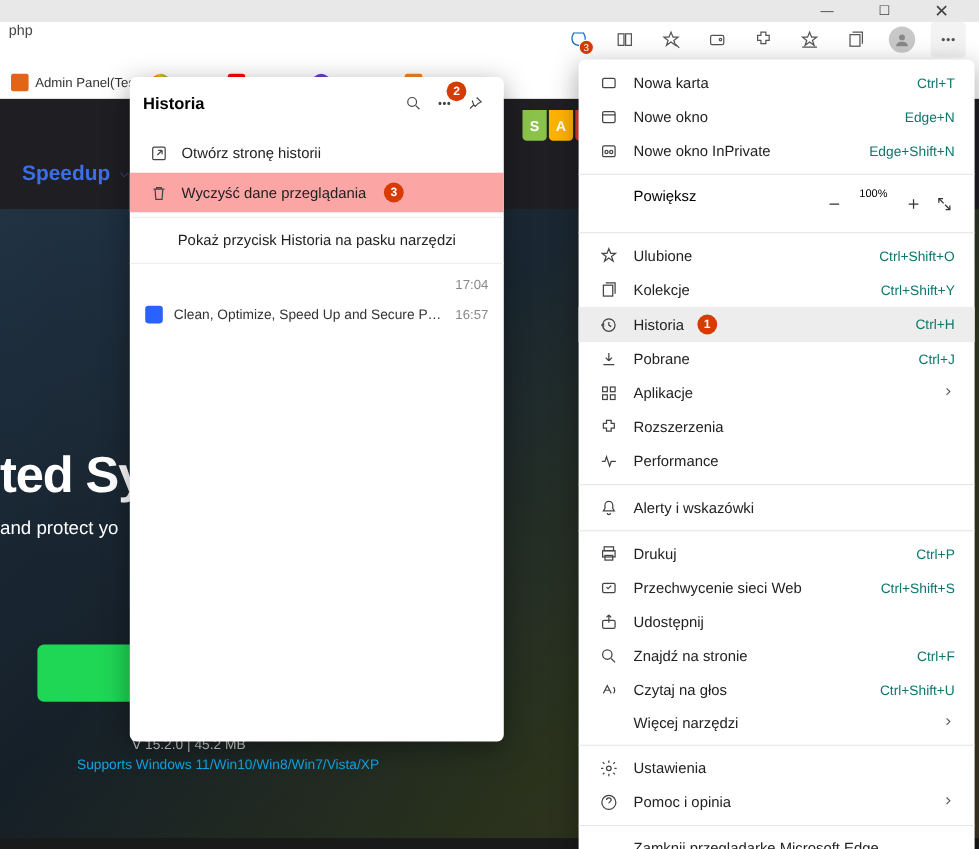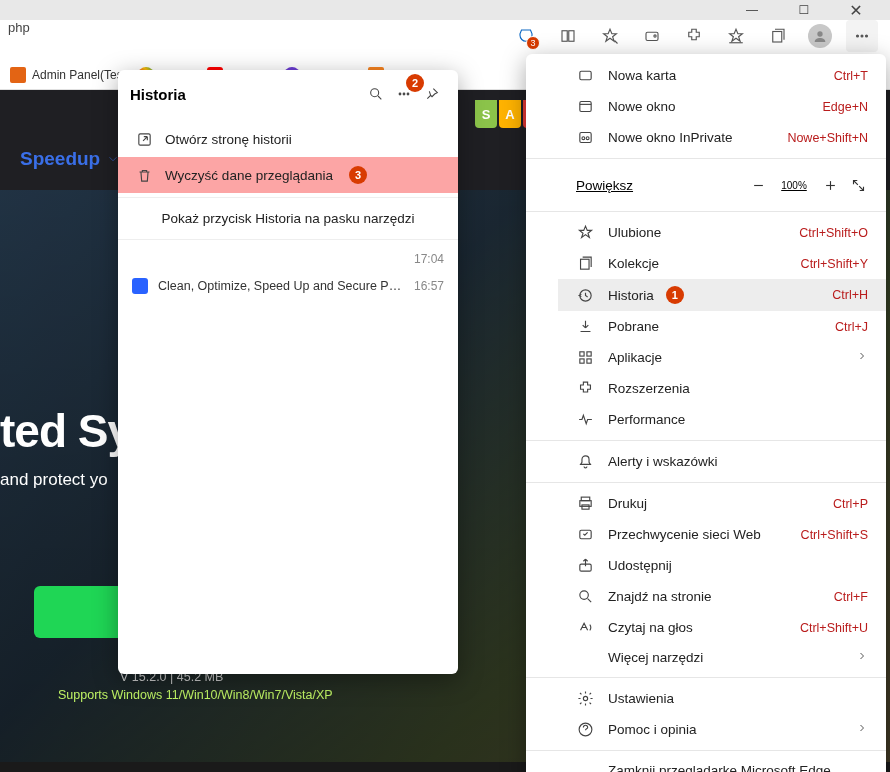--- a/index.html
+++ b/index.html
@@ -41,21 +41,21 @@
   .flag { width:22px; height:28px; display:flex; align-items:center; justify-content:center; font-size:13px; font-weight:700; color:#fff; border-radius:0 0 4px 4px; }
   .flag.s { background:#8bc34a; } .flag.a { background:#ffb300; } .flag.l { background:#e53935; } .flag.e { background:#1e88e5; }
 
   .hero-text { position:absolute; top:404px; left:0; color:#fff; }
   .hero-title { font-size:46px; font-weight:700; letter-spacing:-1px; }
   .hero-sub { font-size:17px; margin-top:12px; }
   .hero-sub2 { position:absolute; top:490px; left:540px; color:#fff; font-size:17px; }
   .dl-btn { position:absolute; top:586px; left:34px; width:100px; height:52px; background:#1fd655; border-radius:6px; display:flex; align-items:center; justify-content:center; }
   .dl-btn svg { width:18px; height:18px; fill:#000; }
   .ver-text { position:absolute; top:670px; left:120px; color:#c9c9c9; font-size:12.5px; text-align:left; }
-  .supp-text { position:absolute; top:688px; left:58px; color:#bef264; font-size:12.5px; }
+  .supp-text { position:absolute; top:688px; left:70px; color:#0ea5e9; font-size:12.5px; }
   .bottom-shadow { position:absolute; left:0; right:0; bottom:0; height:10px; background:#1a1a1a; }
 
   
   .hist-panel { position:absolute; top:70px; left:118px; width:340px; height:604px; background:#fff; border-radius:6px; box-shadow:0 6px 24px rgba(0,0,0,0.35); display:flex; flex-direction:column; }
   .hist-header { display:flex; align-items:center; padding:10px 12px; font-size:15px; font-weight:600; }
   .hist-header-title { flex:1; }
   .hist-header-icon { width:28px; height:28px; display:flex; align-items:center; justify-content:center; color:#444; position:relative; }
   .hist-header-icon svg { width:16px; height:16px; stroke:#444; fill:none; stroke-width:1.6; }
   .red-badge-top { position:absolute; top:-6px; right:-6px; width:18px; height:18px; border-radius:50%; background:#d83b01; color:#fff; font-size:11px; font-weight:600; display:flex; align-items:center; justify-content:center; }
   .hist-menu-group { border-bottom:1px solid #eee; padding:4px 0; }
@@ -66,29 +66,29 @@
   .red-badge-inline { width:18px; height:18px; border-radius:50%; background:#d83b01; color:#fff; font-size:11px; font-weight:600; display:flex; align-items:center; justify-content:center; margin-left:4px; }
   .hist-list { flex:1; padding:6px 0; }
   .hist-row { display:flex; align-items:center; gap:10px; padding:6px 14px; font-size:12.5px; color:#333; }
   .hist-row-icon { width:16px; height:16px; border-radius:3px; flex-shrink:0; }
   .hist-row-icon.blue { background:#2962ff; }
   .hist-row-text { flex:1; white-space:nowrap; overflow:hidden; text-overflow:ellipsis; }
   .hist-row-time { color:#888; font-size:12px; }
 
   
   .main-menu { position:absolute; top:54px; right:4px; width:360px; background:#fff; border-radius:6px; box-shadow:0 6px 24px rgba(0,0,0,0.35); padding:6px 0 4px 0; }
-  .menu-item { display:flex; align-items:center; padding:7px 18px; font-size:13.5px; color:#222; gap:14px;margin-left:32px; }
+  .menu-item { display:flex; align-items:center; padding:7px 18px; font-size:13.5px; color:#222; gap:14px; }
   .menu-item.hover { background:#ededed; }
   .menu-item .mi-icon { width:18px; display:flex; align-items:center; justify-content:center; }
   .menu-item .mi-icon svg { width:17px; height:17px; stroke:#444; fill:none; stroke-width:1.6; }
   .menu-item .mi-label { flex:1; display:flex; align-items:center; gap:8px; }
-  .menu-item .mi-shortcut { font-size:12.5px; color:#b91c1c; }
+  .menu-item .mi-shortcut { font-size:12.5px; color:#0f766e; }
   .menu-item .mi-chevron svg { width:12px; height:12px; stroke:#555; fill:none; stroke-width:2; }
   .menu-sep { height:1px; background:#e6e6e6; margin:5px 0; }
-  .zoom-row { display:flex; align-items:center; padding:7px 14px 7px 50px; font-size:13.5px;text-decoration:underline; }
+  .zoom-row { display:flex; padding:7px 14px 7px 50px; font-size:13.5px; }
   .zoom-label { flex:1; }
   .zoom-btn { width:28px; height:28px; display:flex; align-items:center; justify-content:center; }
   .zoom-btn svg { width:15px; height:15px; stroke:#333; fill:none; stroke-width:1.8; }
   .zoom-val { width:44px; text-align:center; font-size:10px; }
 </style>
 </head>
 <body>
 
 <div class="titlebar">
   <div class="win-btn">—</div>
@@ -295,21 +295,21 @@
     <div class="mi-icon">
         <svg viewBox="0 0 24 24">
           <rect x="4" y="5" width="16" height="14" rx="2"></rect>
           <circle cx="9" cy="13" r="2"></circle>
           <circle cx="15" cy="13" r="2"></circle>
         </svg>
       </div>
     <div class="mi-label">
         <span>Nowe okno InPrivate</span>
       </div>
-    <div class="mi-shortcut">Nowe+Shift+N</div>
+    <div class="mi-shortcut">Edge+Shift+N</div>
   </div>
   <div class="menu-sep"></div>
   <div class="zoom-row">
     <div class="zoom-label">Powiększ</div>
     <div class="zoom-btn">
         <svg viewBox="0 0 24 24">
           <line x1="5" y1="12" x2="19" y2="12"></line>
         </svg>
       </div>
     <div class="zoom-val">100%</div>

